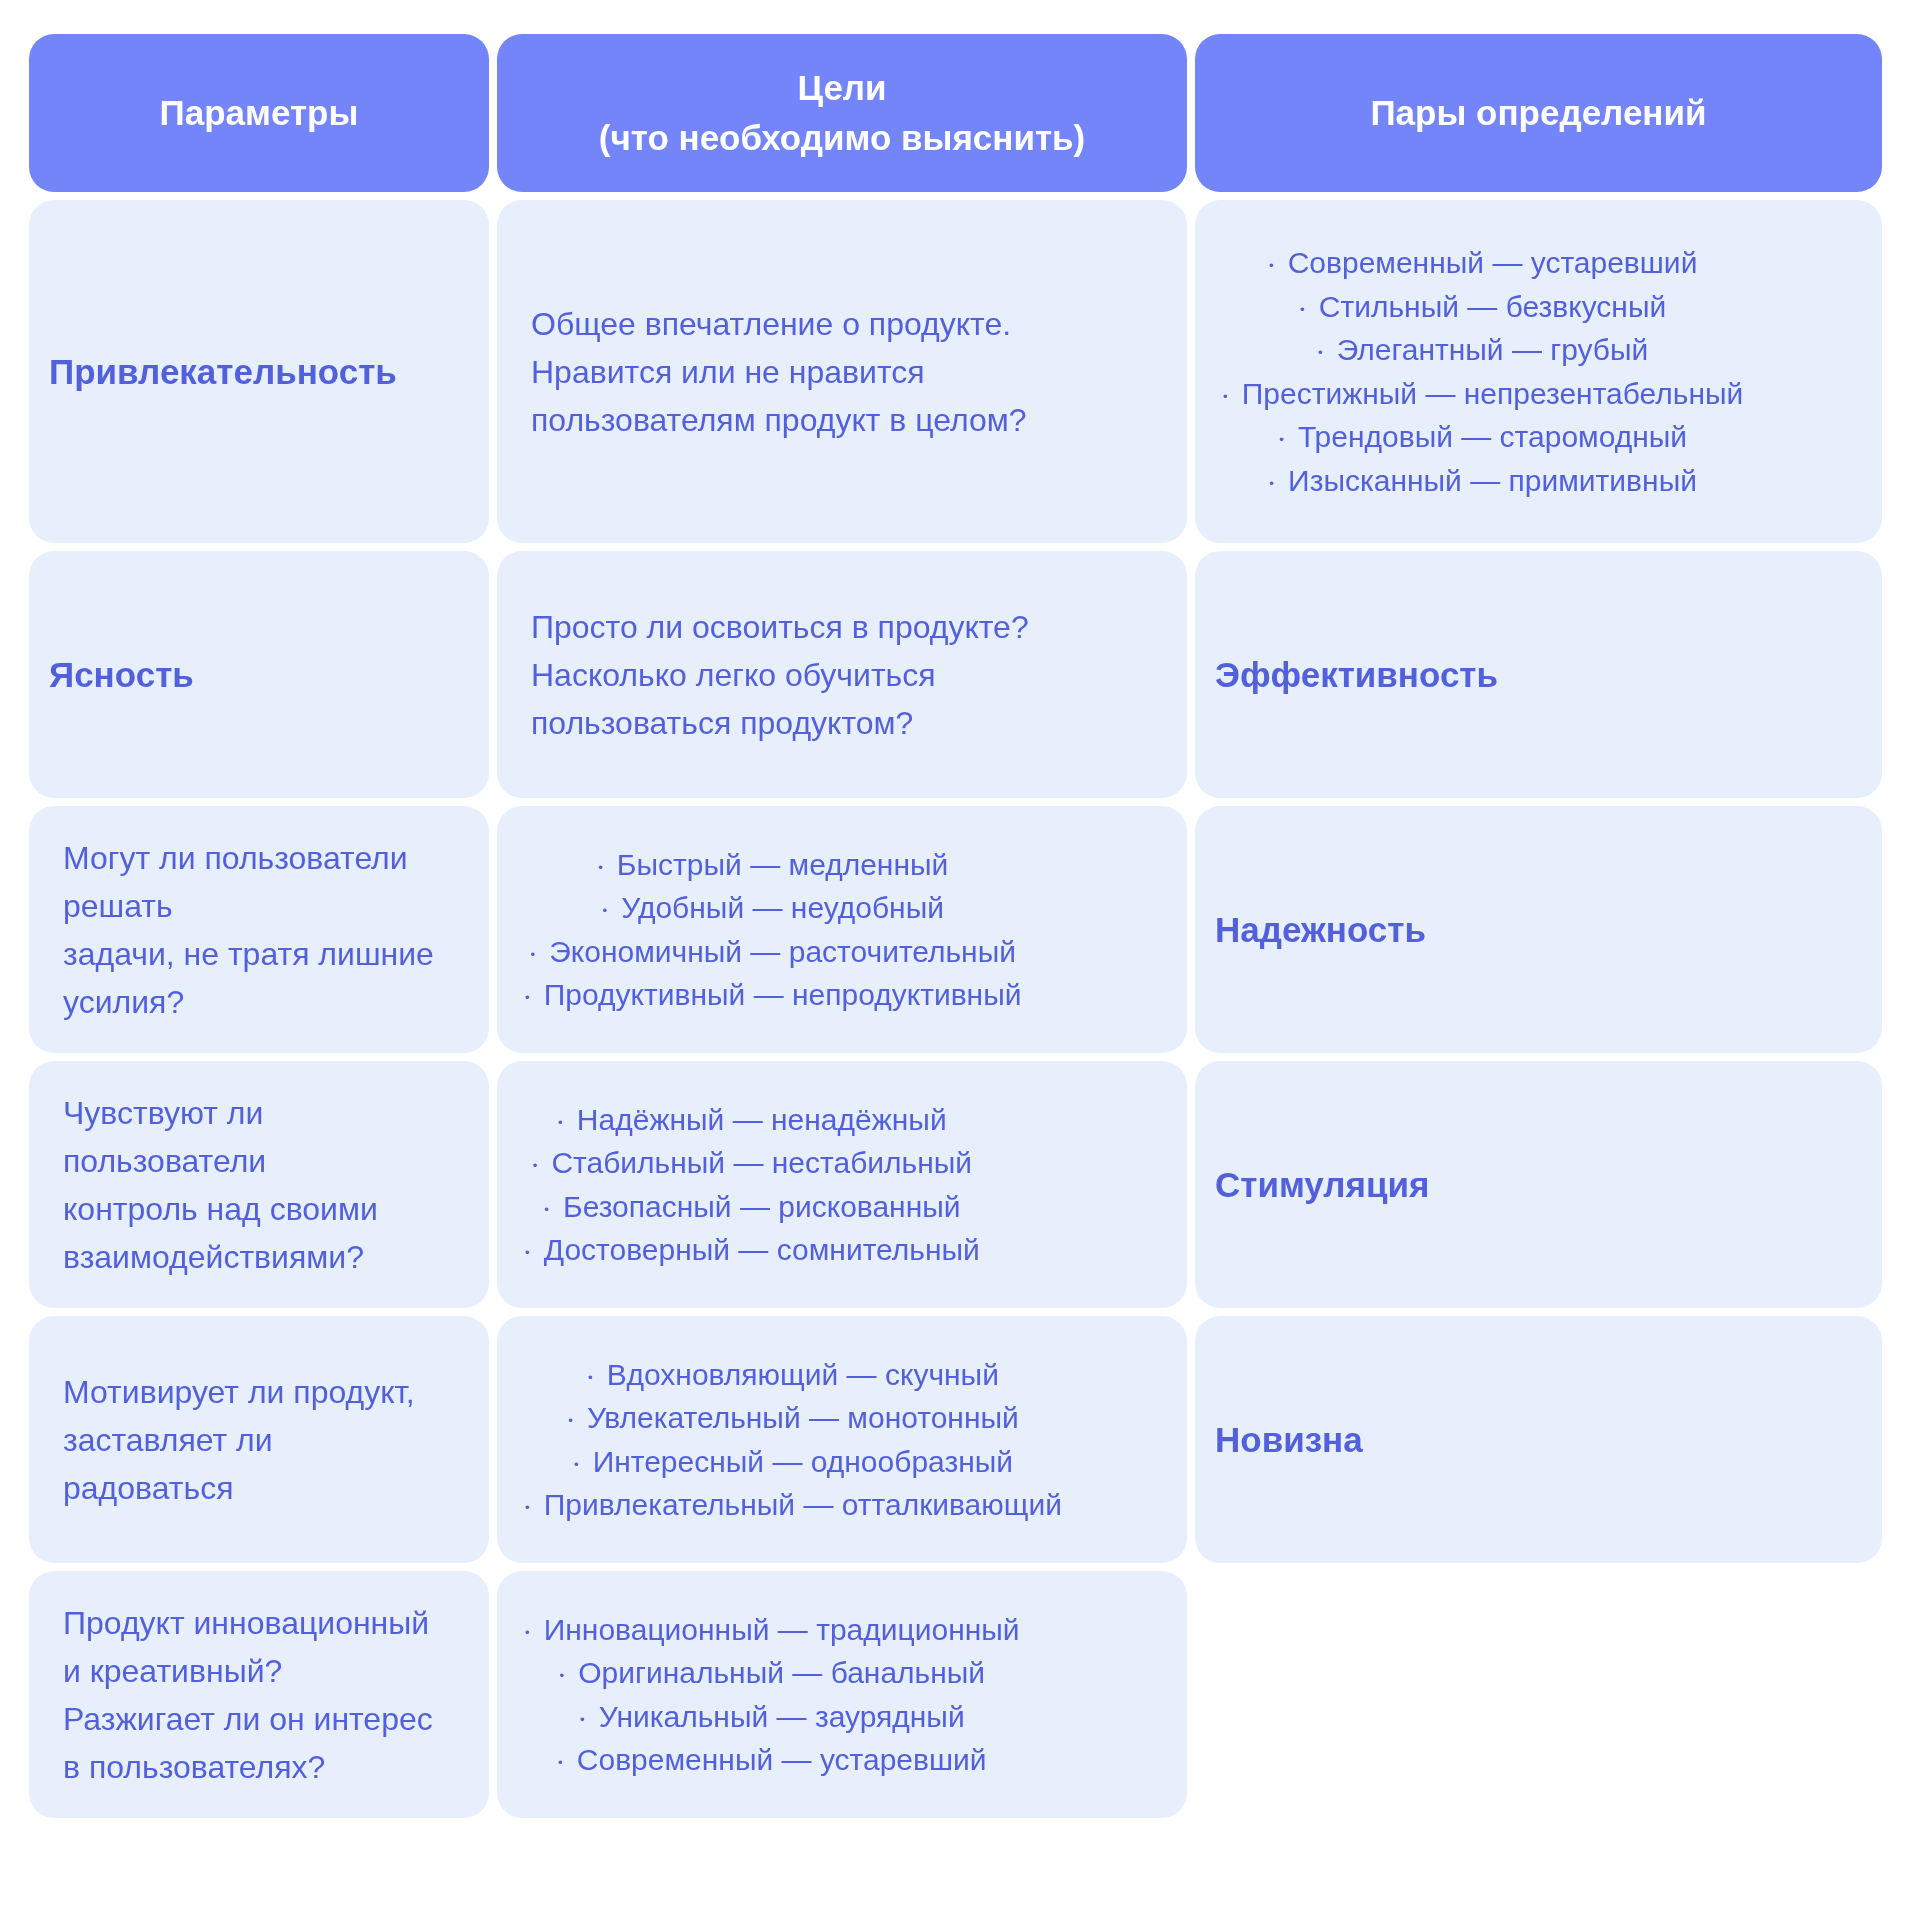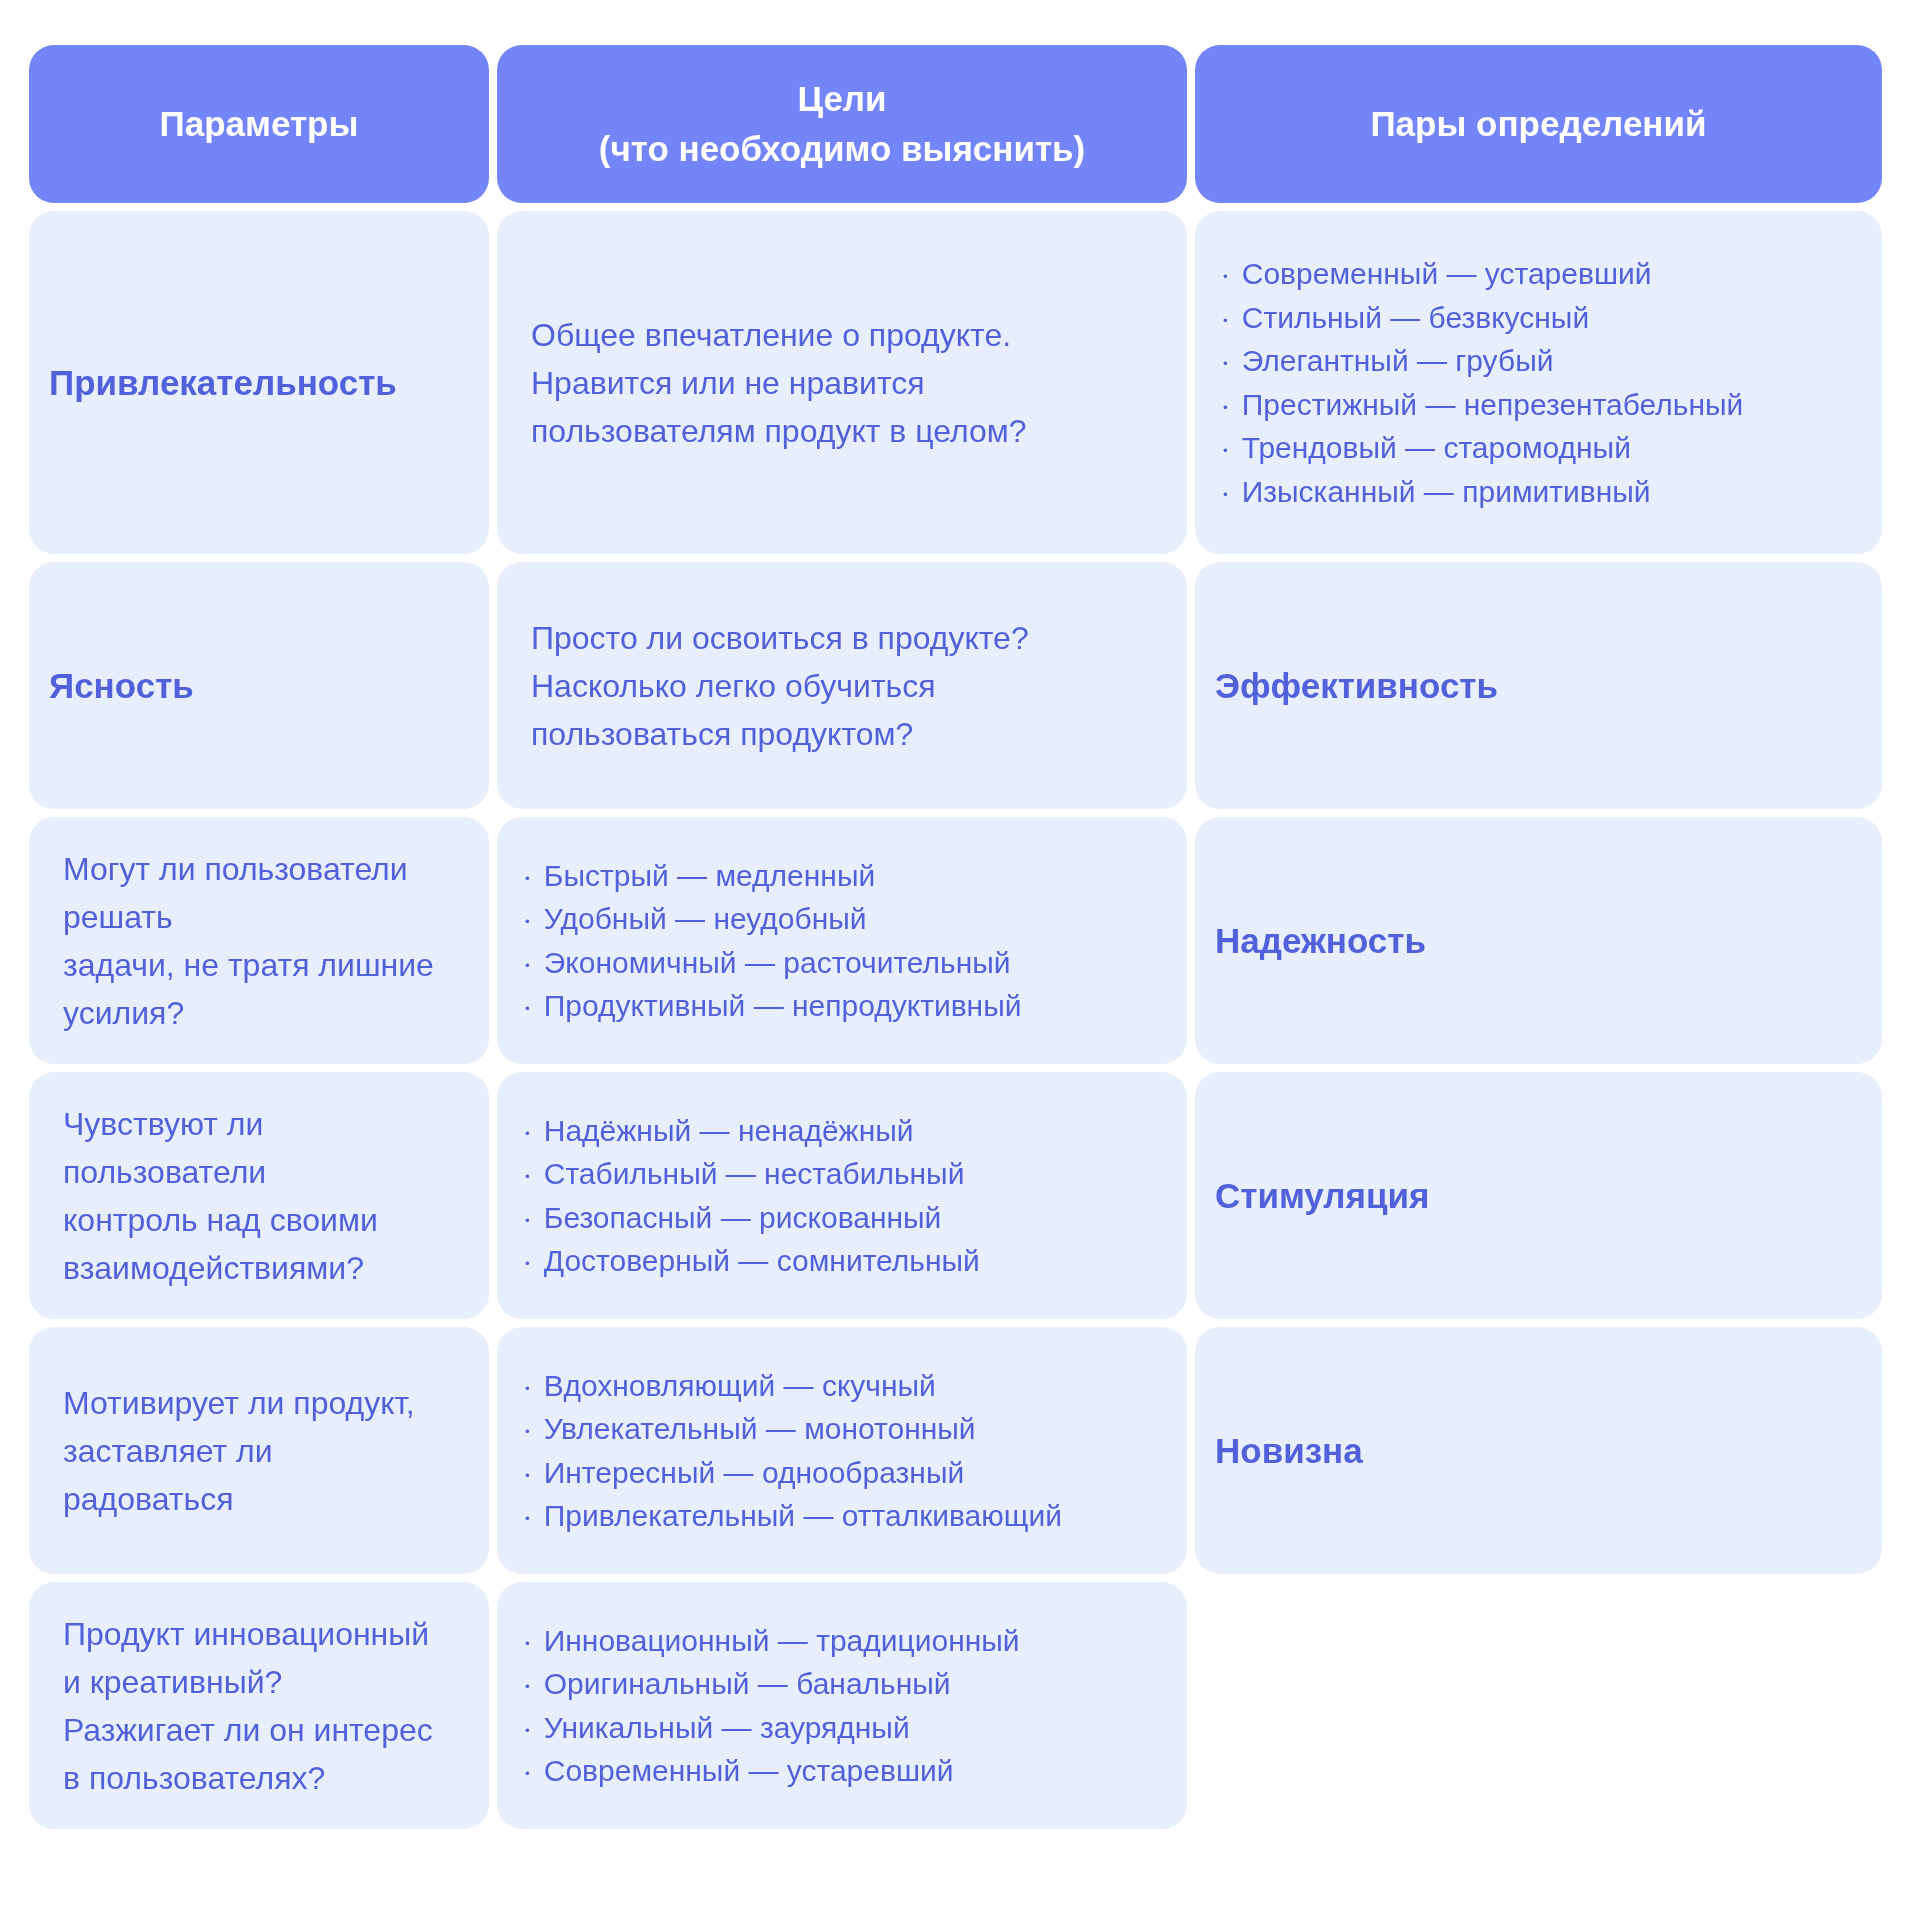--- a/index.html
+++ b/index.html
@@ -17,21 +17,21 @@
   body{
     width:1926px;
     height:1918px;
     position:relative;
     font-family:"Liberation Sans", sans-serif;
     overflow:hidden;
   }
   .grid{
     position:absolute;
     left:29px;
-    top:45px;
+    top:34px;
     width:1872px;
     display:grid;
     grid-template-columns:460px 690px 687px;
     grid-template-rows:158px 343px 247px 247px 247px 247px 247px;
     column-gap:17.6px;
     row-gap:18px;
     gap:8px;
   }
   .hcell{
     background:var(--header-bg);
@@ -76,20 +76,21 @@
   .pairs-list{
     list-style:none;
     margin:0;
     padding:0;
     font-weight:500;
     font-size:30px;
     line-height:1.45;
   }
   .pair-item{
     white-space:nowrap;
+    text-align:center;
   }
   .bullet{
     display:inline-block;
     font-size:0.45em;
     vertical-align:0.22em;
     margin-right:14px;
   }
 </style>
 </head>
 <body>

